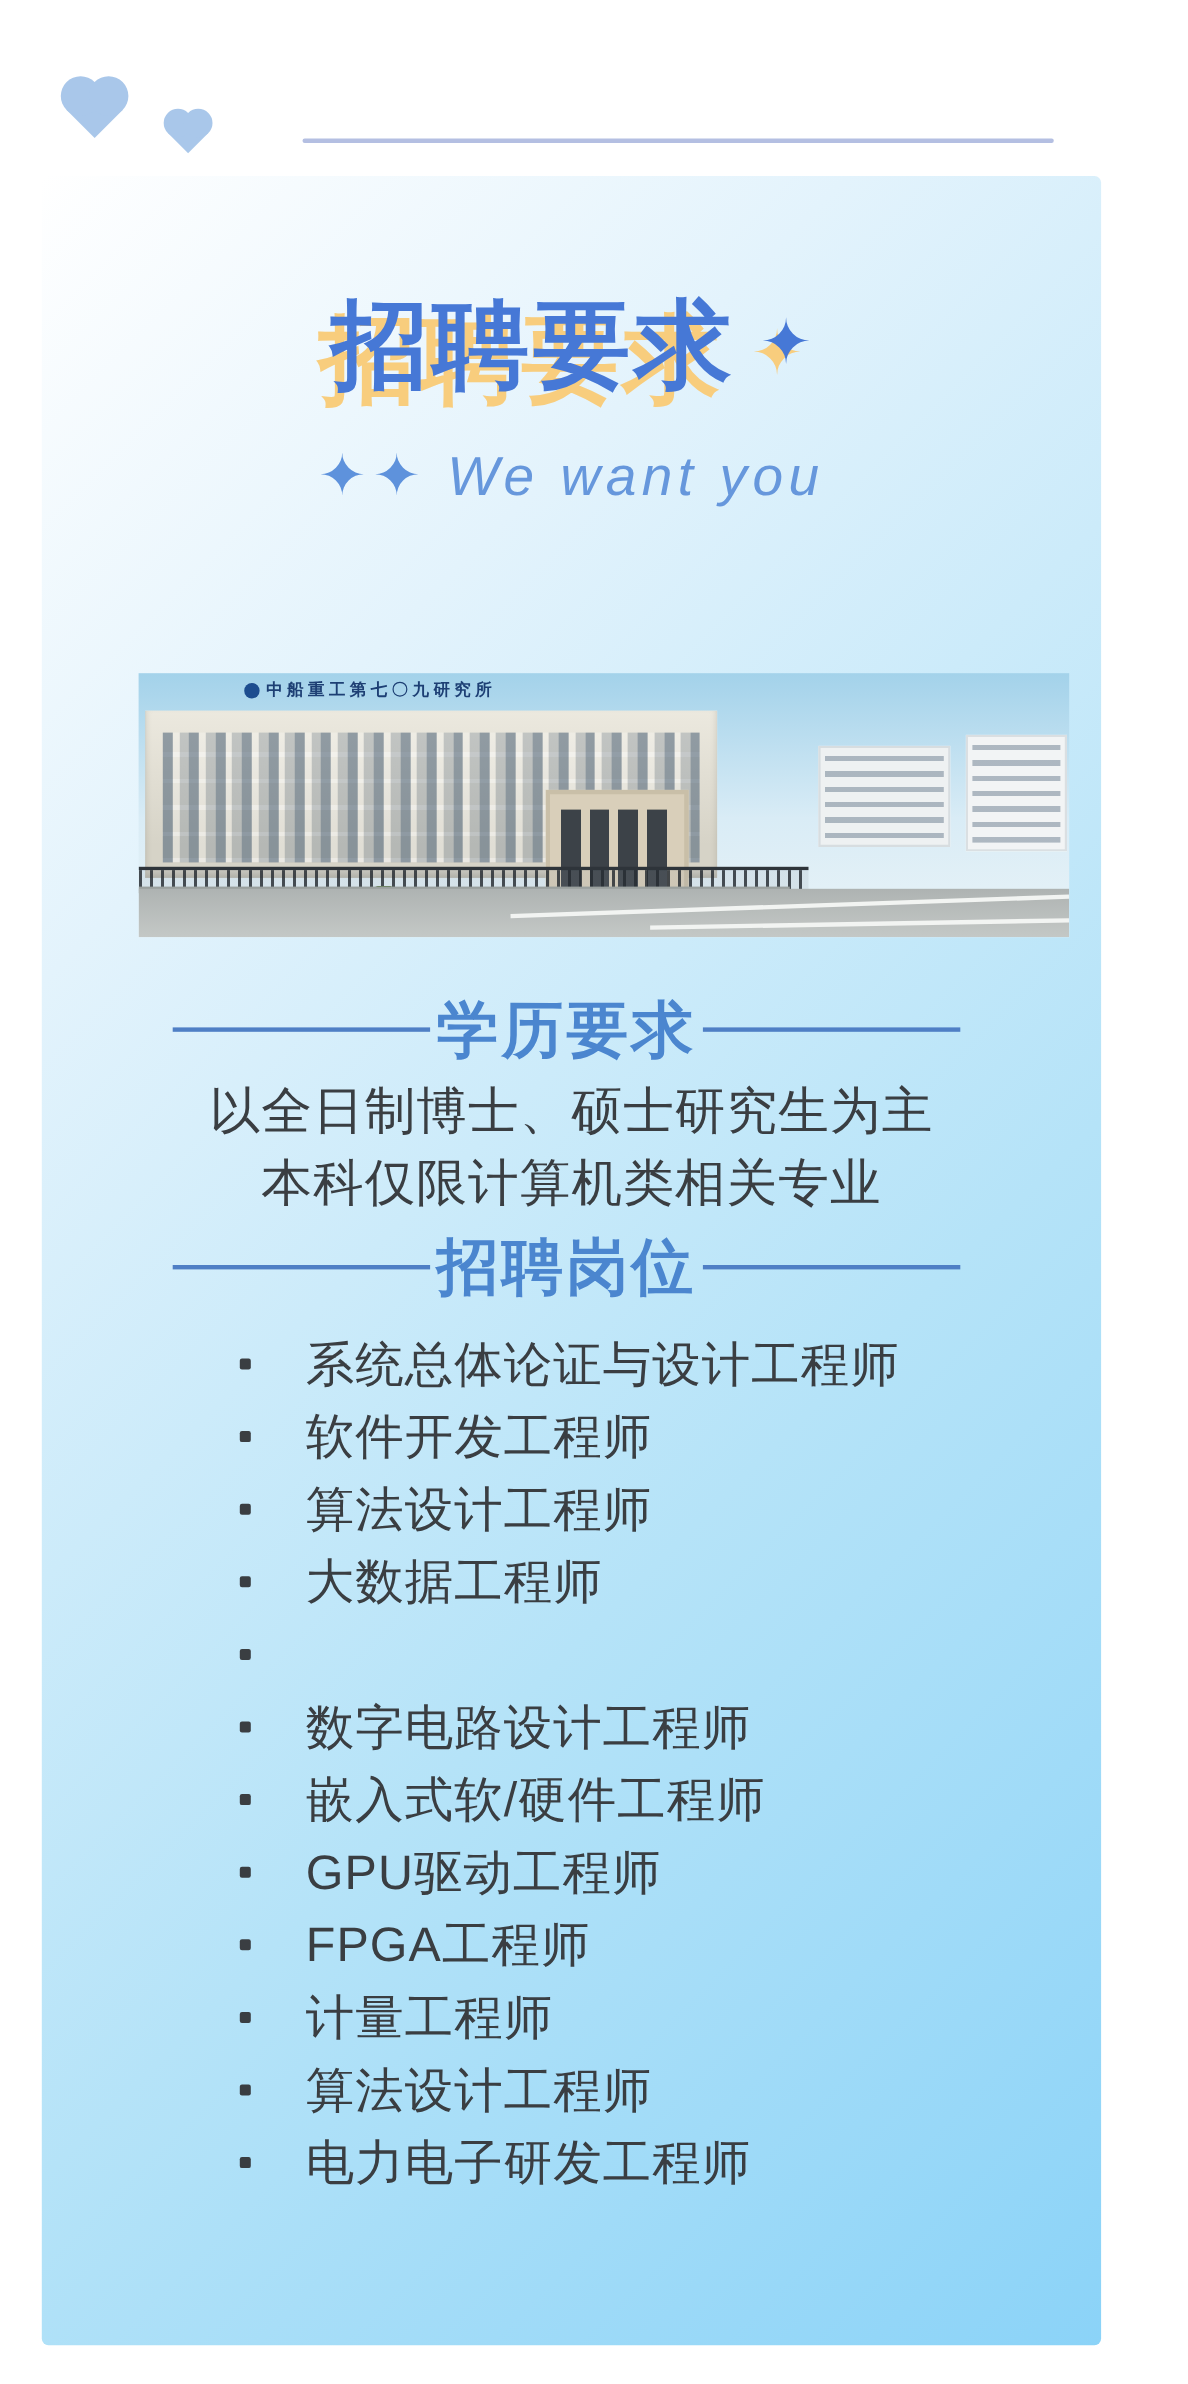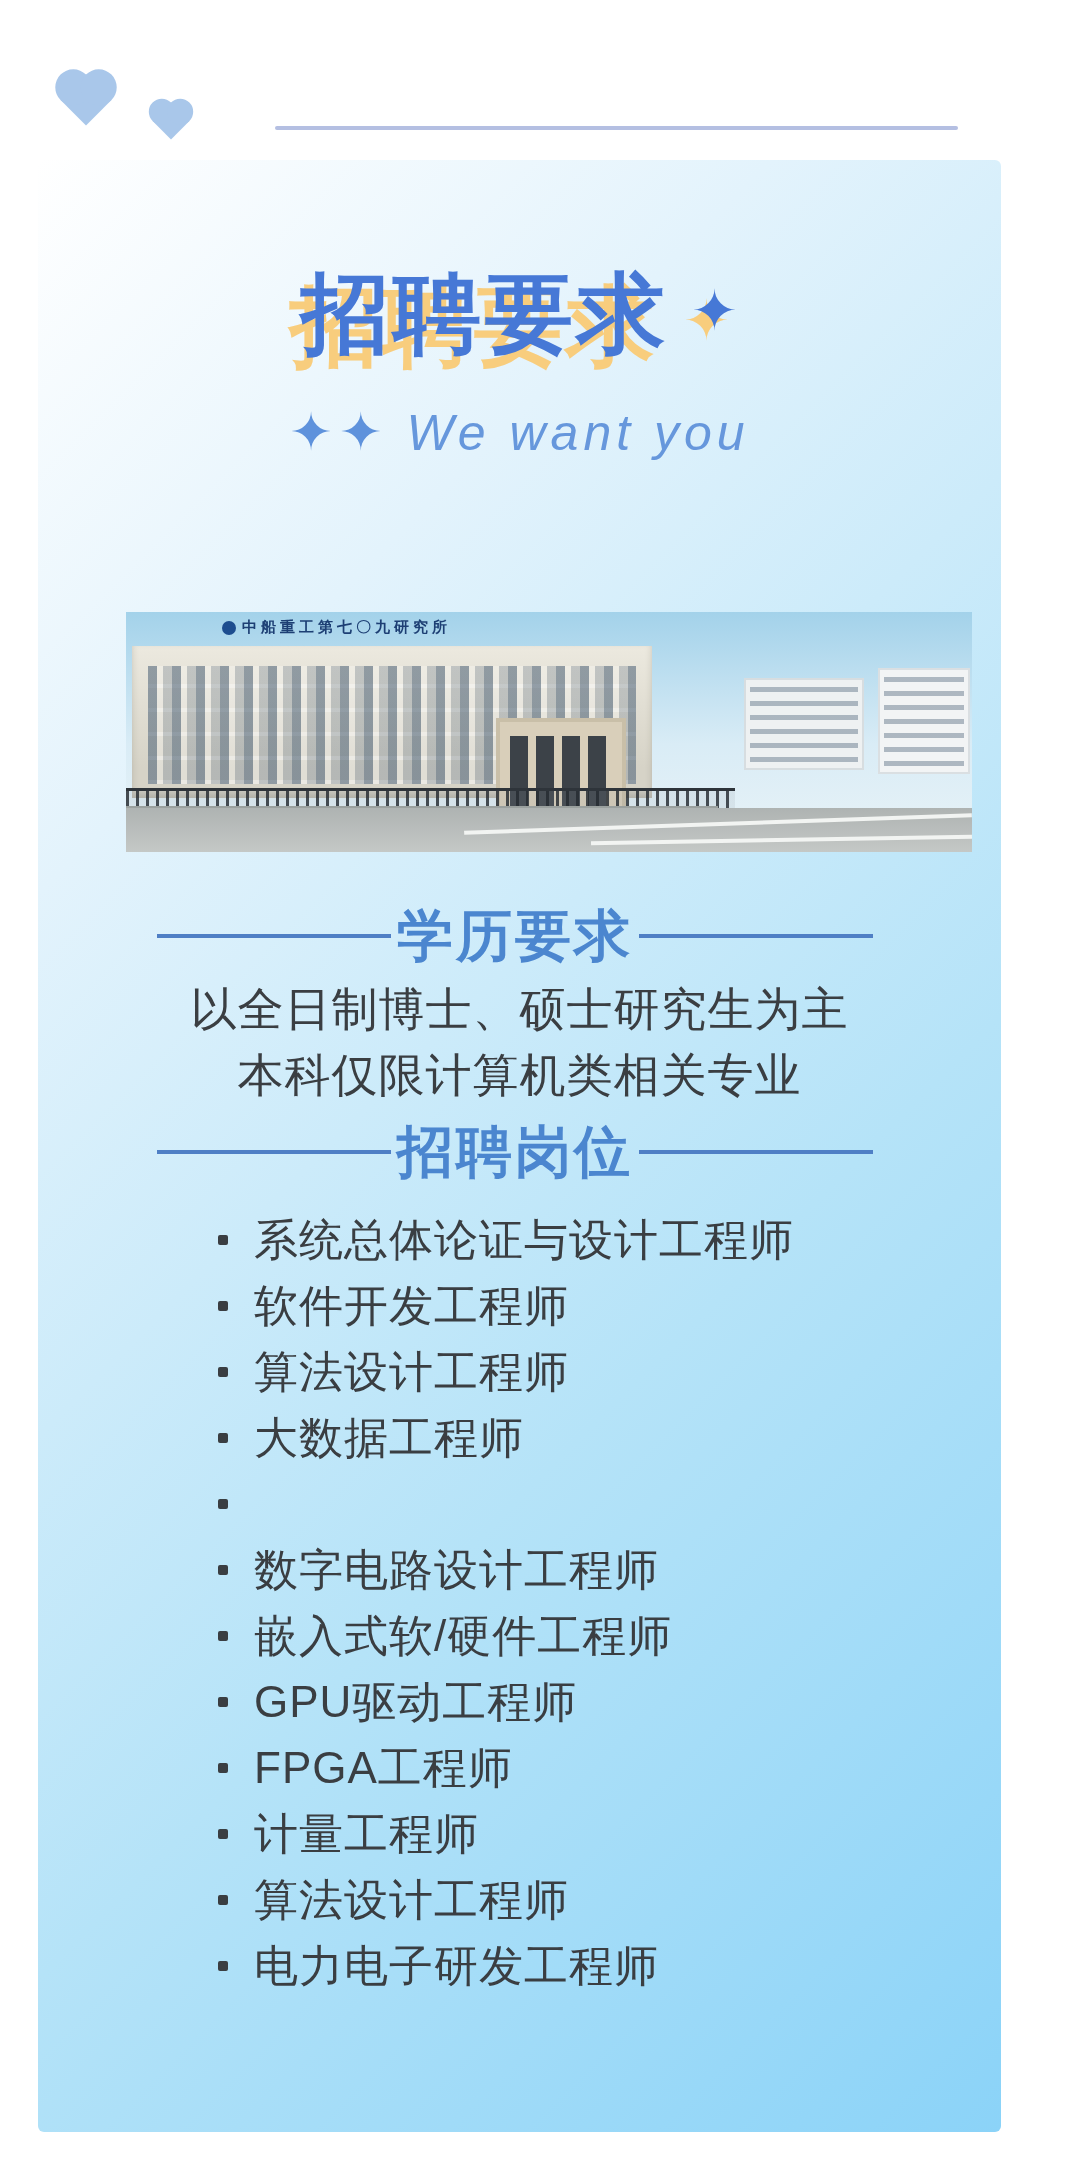--- a/index.html
+++ b/index.html
@@ -77,21 +77,21 @@
   .jobs-heading { top:964px; height:56px;text-align:center; }
 
   
   .edu-body { position:absolute; top:816px; left:0; width:100%; text-align:center; }
   .edu-body p { font-size:46px; color:#3a3e42; line-height:66px; letter-spacing:1px; }
 
   
   .job-list { position:absolute; top:1047px; left:0; width:100%; list-style:none; }
   .job-list li { display:flex; align-items:center; height:66px; padding-left:180px; }
   .job-list .bullet { width:10px; height:10px; background:#3a3e42; border-radius:2px; margin-right:26px; flex:0 0 auto; }
-  .job-list .job-label { font-size:44px; color:#3a3e42; letter-spacing:1px; }
+  .job-list .job-label { font-size:44px; color:#3a3e42; letter-spacing:1px;margin-left:24px; }
 </style>
 </head>
 <body>
 
 <div class="heart h1"></div>
 <div class="heart h2"></div>
 <div class="top-line"></div>
 
 <div class="card">
 

